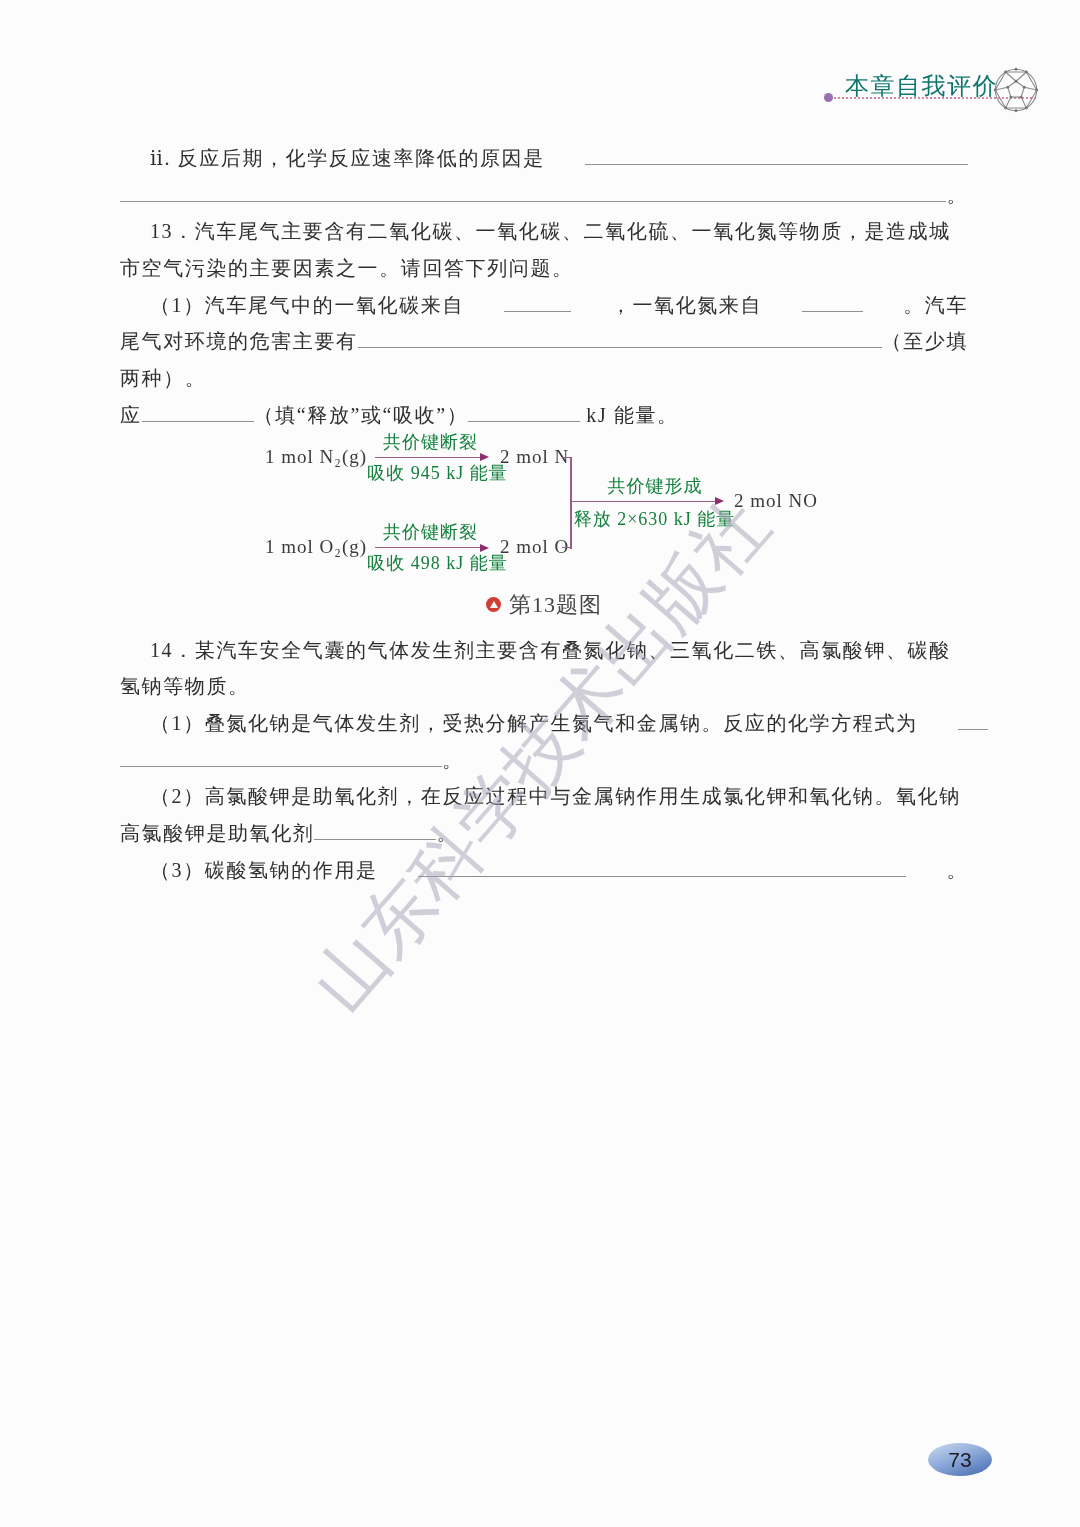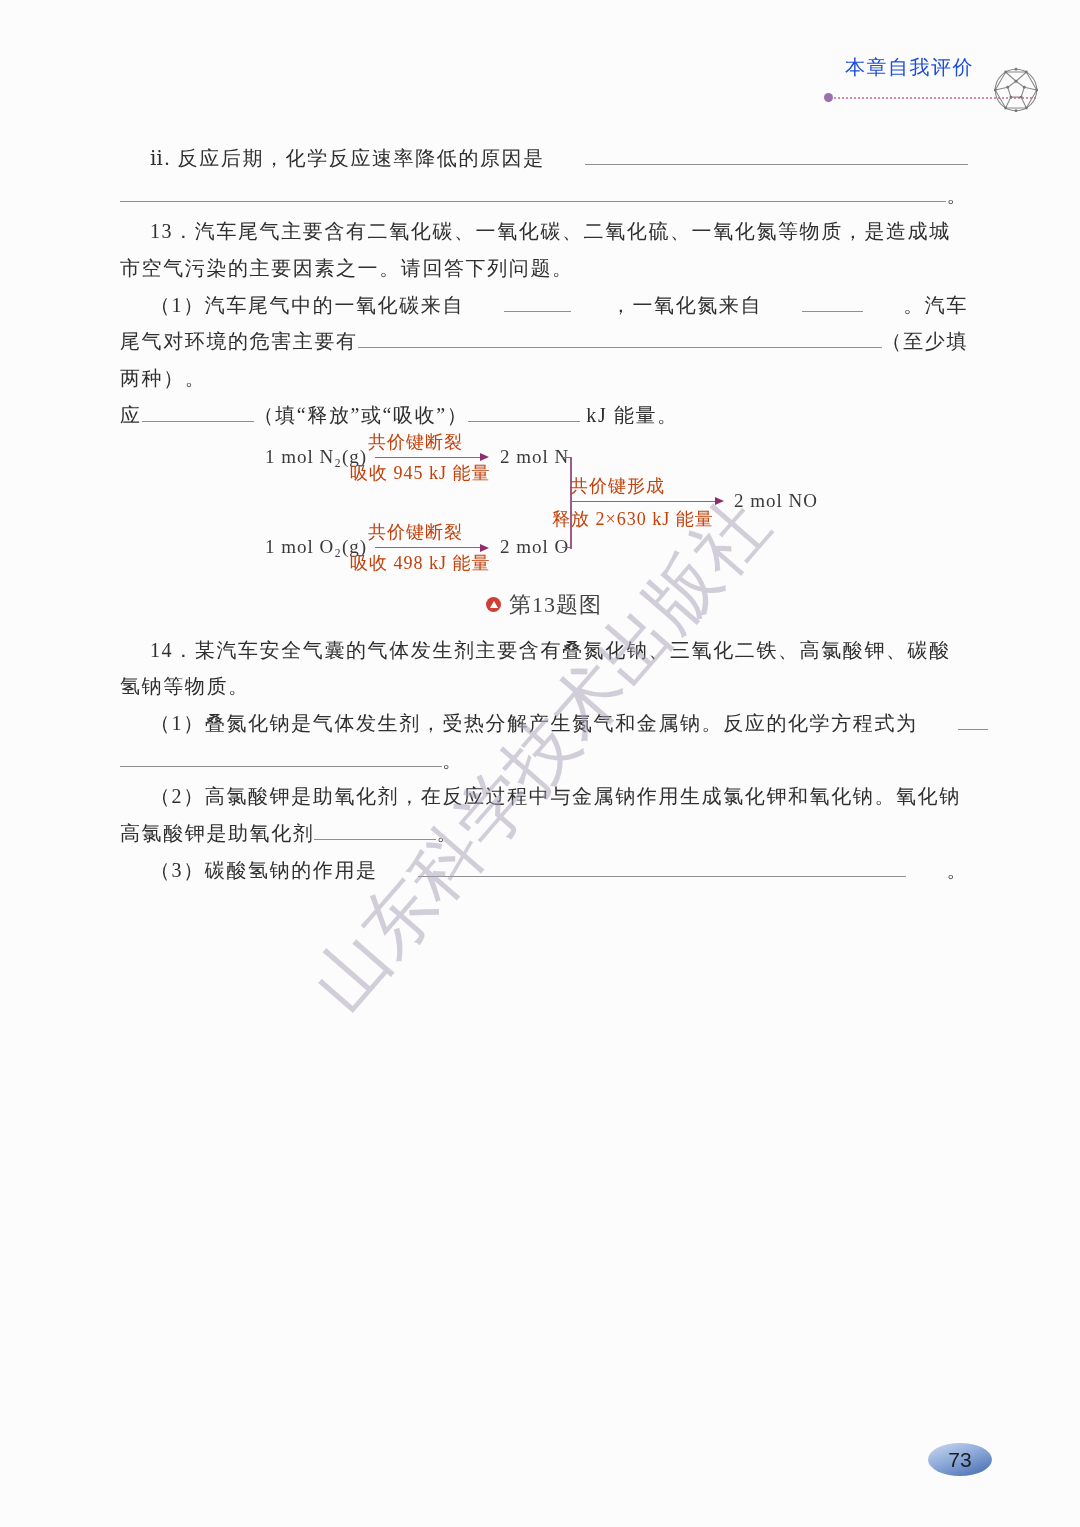--- a/index.html
+++ b/index.html
@@ -3,33 +3,33 @@
 <meta charset="utf-8">
 <style>
   html,body{margin:0;padding:0;background:#e8e8e8;}
   .page{
     position:relative;width:1080px;height:1527px;background:#fcfcfc;
     font-family:"Liberation Serif","DejaVu Serif",serif;color:#2f2f2f;overflow:hidden;
   }
   
   .hdr-rule{position:absolute;left:830px;top:97px;width:206px;border-top:2px dotted #d98a9c;}
   .hdr-dot{position:absolute;left:824px;top:93px;width:9px;height:9px;border-radius:50%;background:#9a6fae;}
-  .hdr-title{position:absolute;left:845px;top:54px;font-size:20px;letter-spacing:1.5px;color:#1d4ed8;}
+  .hdr-title{position:absolute;left:845px;top:70px;font-size:24px;letter-spacing:1.5px;color:#0f766e;}
   .fullerene{position:absolute;left:992px;top:66px;width:48px;height:48px;}
   
   .content{position:absolute;left:120px;top:140px;width:848px;}
   .line{display:flex;align-items:baseline;height:36.7px;line-height:36.7px;font-size:20px;letter-spacing:1.6px;white-space:nowrap;}
   .ind{padding-left:30px;gap:40px;}
   .blank{display:inline-block;height:20px;border-bottom:1.5px solid #8f8f8f;}
   .grow{flex:1;min-width:30px;}
   .ml6{margin-left:6px;}
   
   .diagram{position:relative;height:152px;margin:0 0 2px 0;font-size:19px;letter-spacing:1px;color:#3a3a3a;}
   .dg-abs{position:absolute;line-height:22px;white-space:nowrap;}
-  .dg-lab{position:absolute;font-size:18px;line-height:22px;text-align:left;white-space:nowrap;color:#c2410c;}
+  .dg-lab{position:absolute;font-size:18px;line-height:22px;text-align:center;white-space:nowrap;color:#15803d;}
   .dline{position:absolute;height:1.6px;background:#9a5d8a;}
   .dvert{position:absolute;width:1.6px;background:#9a5d8a;}
   .dhead{position:absolute;width:0;height:0;border-top:4.5px solid transparent;border-bottom:4.5px solid transparent;border-left:9px solid #8d2d6e;}
   .caption{display:flex;align-items:center;justify-content:center;height:34px;font-size:22px;color:#454545;letter-spacing:1px;}
   .cap-icon{width:15px;height:15px;border-radius:50%;background:#cf3f36;display:inline-flex;align-items:center;justify-content:center;margin-right:8px;}
   .cap-tri{width:0;height:0;border-left:4px solid transparent;border-right:4px solid transparent;border-bottom:7px solid #ffffff;margin-top:-1px;}
   .mt10{margin-top:10px;}
   
   .watermark{
     position:absolute;left:301px;top:976px;transform:rotate(-49deg);transform-origin:0 0;

